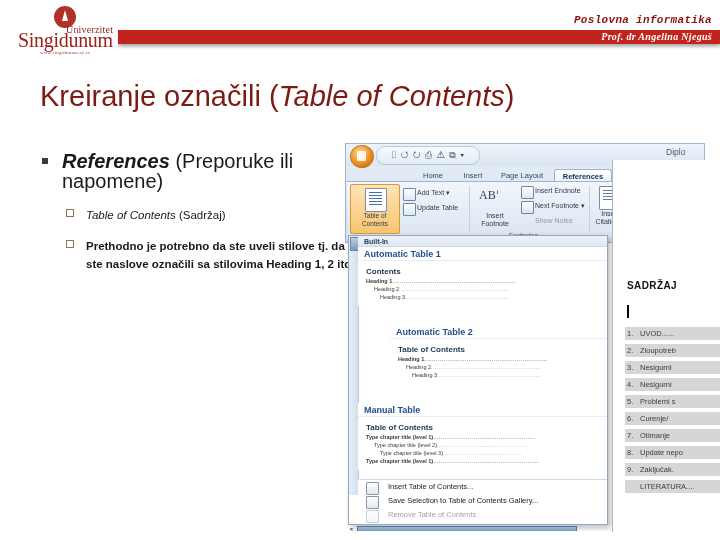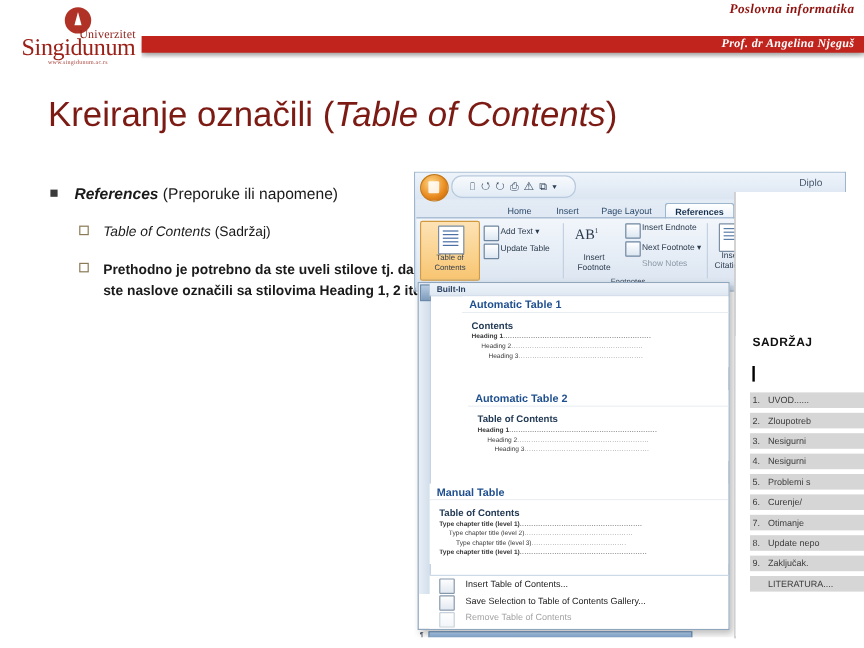--- a/index.html
+++ b/index.html
@@ -40,22 +40,22 @@
   #header-bar{
     position:absolute;left:118px;top:30px;width:602px;height:14px;
     background:#c0241c;
     box-shadow:0 3px 4px -2px rgba(90,90,90,.55);
   }
   #header-bar-shadow{
     position:absolute;left:118px;top:44px;width:602px;height:5px;
     background:linear-gradient(to bottom,rgba(140,140,140,.45),rgba(255,255,255,0));
   }
   #hdr-line1{
-    position:absolute;right:8px;top:2px;
-    font-family:Liberation Serif, serif;
+    position:absolute;right:8px;top:14px;
+    font-family:Liberation Mono, monospace;
     font-style:italic;font-weight:bold;font-size:11px;color:#8f1410;
     letter-spacing:.3px;
   }
   #hdr-line2{
     position:absolute;right:8px;top:31px;
     font-family:"Liberation Serif", serif;
     font-style:italic;font-weight:bold;font-size:10px;color:#ffffff;
     letter-spacing:.3px;
   }
 
@@ -67,21 +67,21 @@
   }
   #slide-title em{font-style:italic;}
 
   
   #bullets{position:absolute;left:36px;top:152px;width:320px;}
   .b1{position:relative;padding-left:26px;margin-bottom:4px;}
   .b1 .mark{
     position:absolute;left:6px;top:6px;width:6px;height:6px;background:#3a3a3a;
   }
   .b1 .txt{
-    font-size:13px;color:#1a1a1a;line-height:19px;
+    font-size:20px;color:#1a1a1a;line-height:19px;
   }
   .b1 .txt em{font-style:italic;font-weight:bold;}
   .b2{position:relative;padding-left:50px;margin-top:13px;}
   .b2 .mark{
     position:absolute;left:30px;top:4px;width:6px;height:6px;
     border:1px solid #8a7a55;background:#ffffff;
   }
   .b2 .txt{font-size:11.5px;color:#1a1a1a;line-height:16px;}
   .b2 .txt em{font-style:italic;}
   .b2.bold .txt{font-weight:bold;}
@@ -379,21 +379,21 @@
   </div>
 
   <div id="gallery">
 
     <div id="gal-scroll">
       <div id="gal-thumb"></div>
     </div>
 
     <div id="builtin-hdr">Built-In</div>
 
-    <div class="gal-item" style="top:11px;height:78px;padding-left:27px;">
+    <div class="gal-item" style="top:11px;height:78px;">
       <div class="gal-title">Automatic Table 1</div>
       <div class="gal-prev">
         <div class="prev-h">Contents</div>
         <div class="prev-row i1"><span>Heading 1</span><span class="dots">................................................................</span></div>
         <div class="prev-row i2"><span>Heading 2</span><span class="dots">.........................................................</span></div>
         <div class="prev-row i3"><span>Heading 3</span><span class="dots">......................................................</span></div>
       </div>
     </div>
 
     <div class="gal-item" style="top:89px;height:78px;padding-left:32px;">

